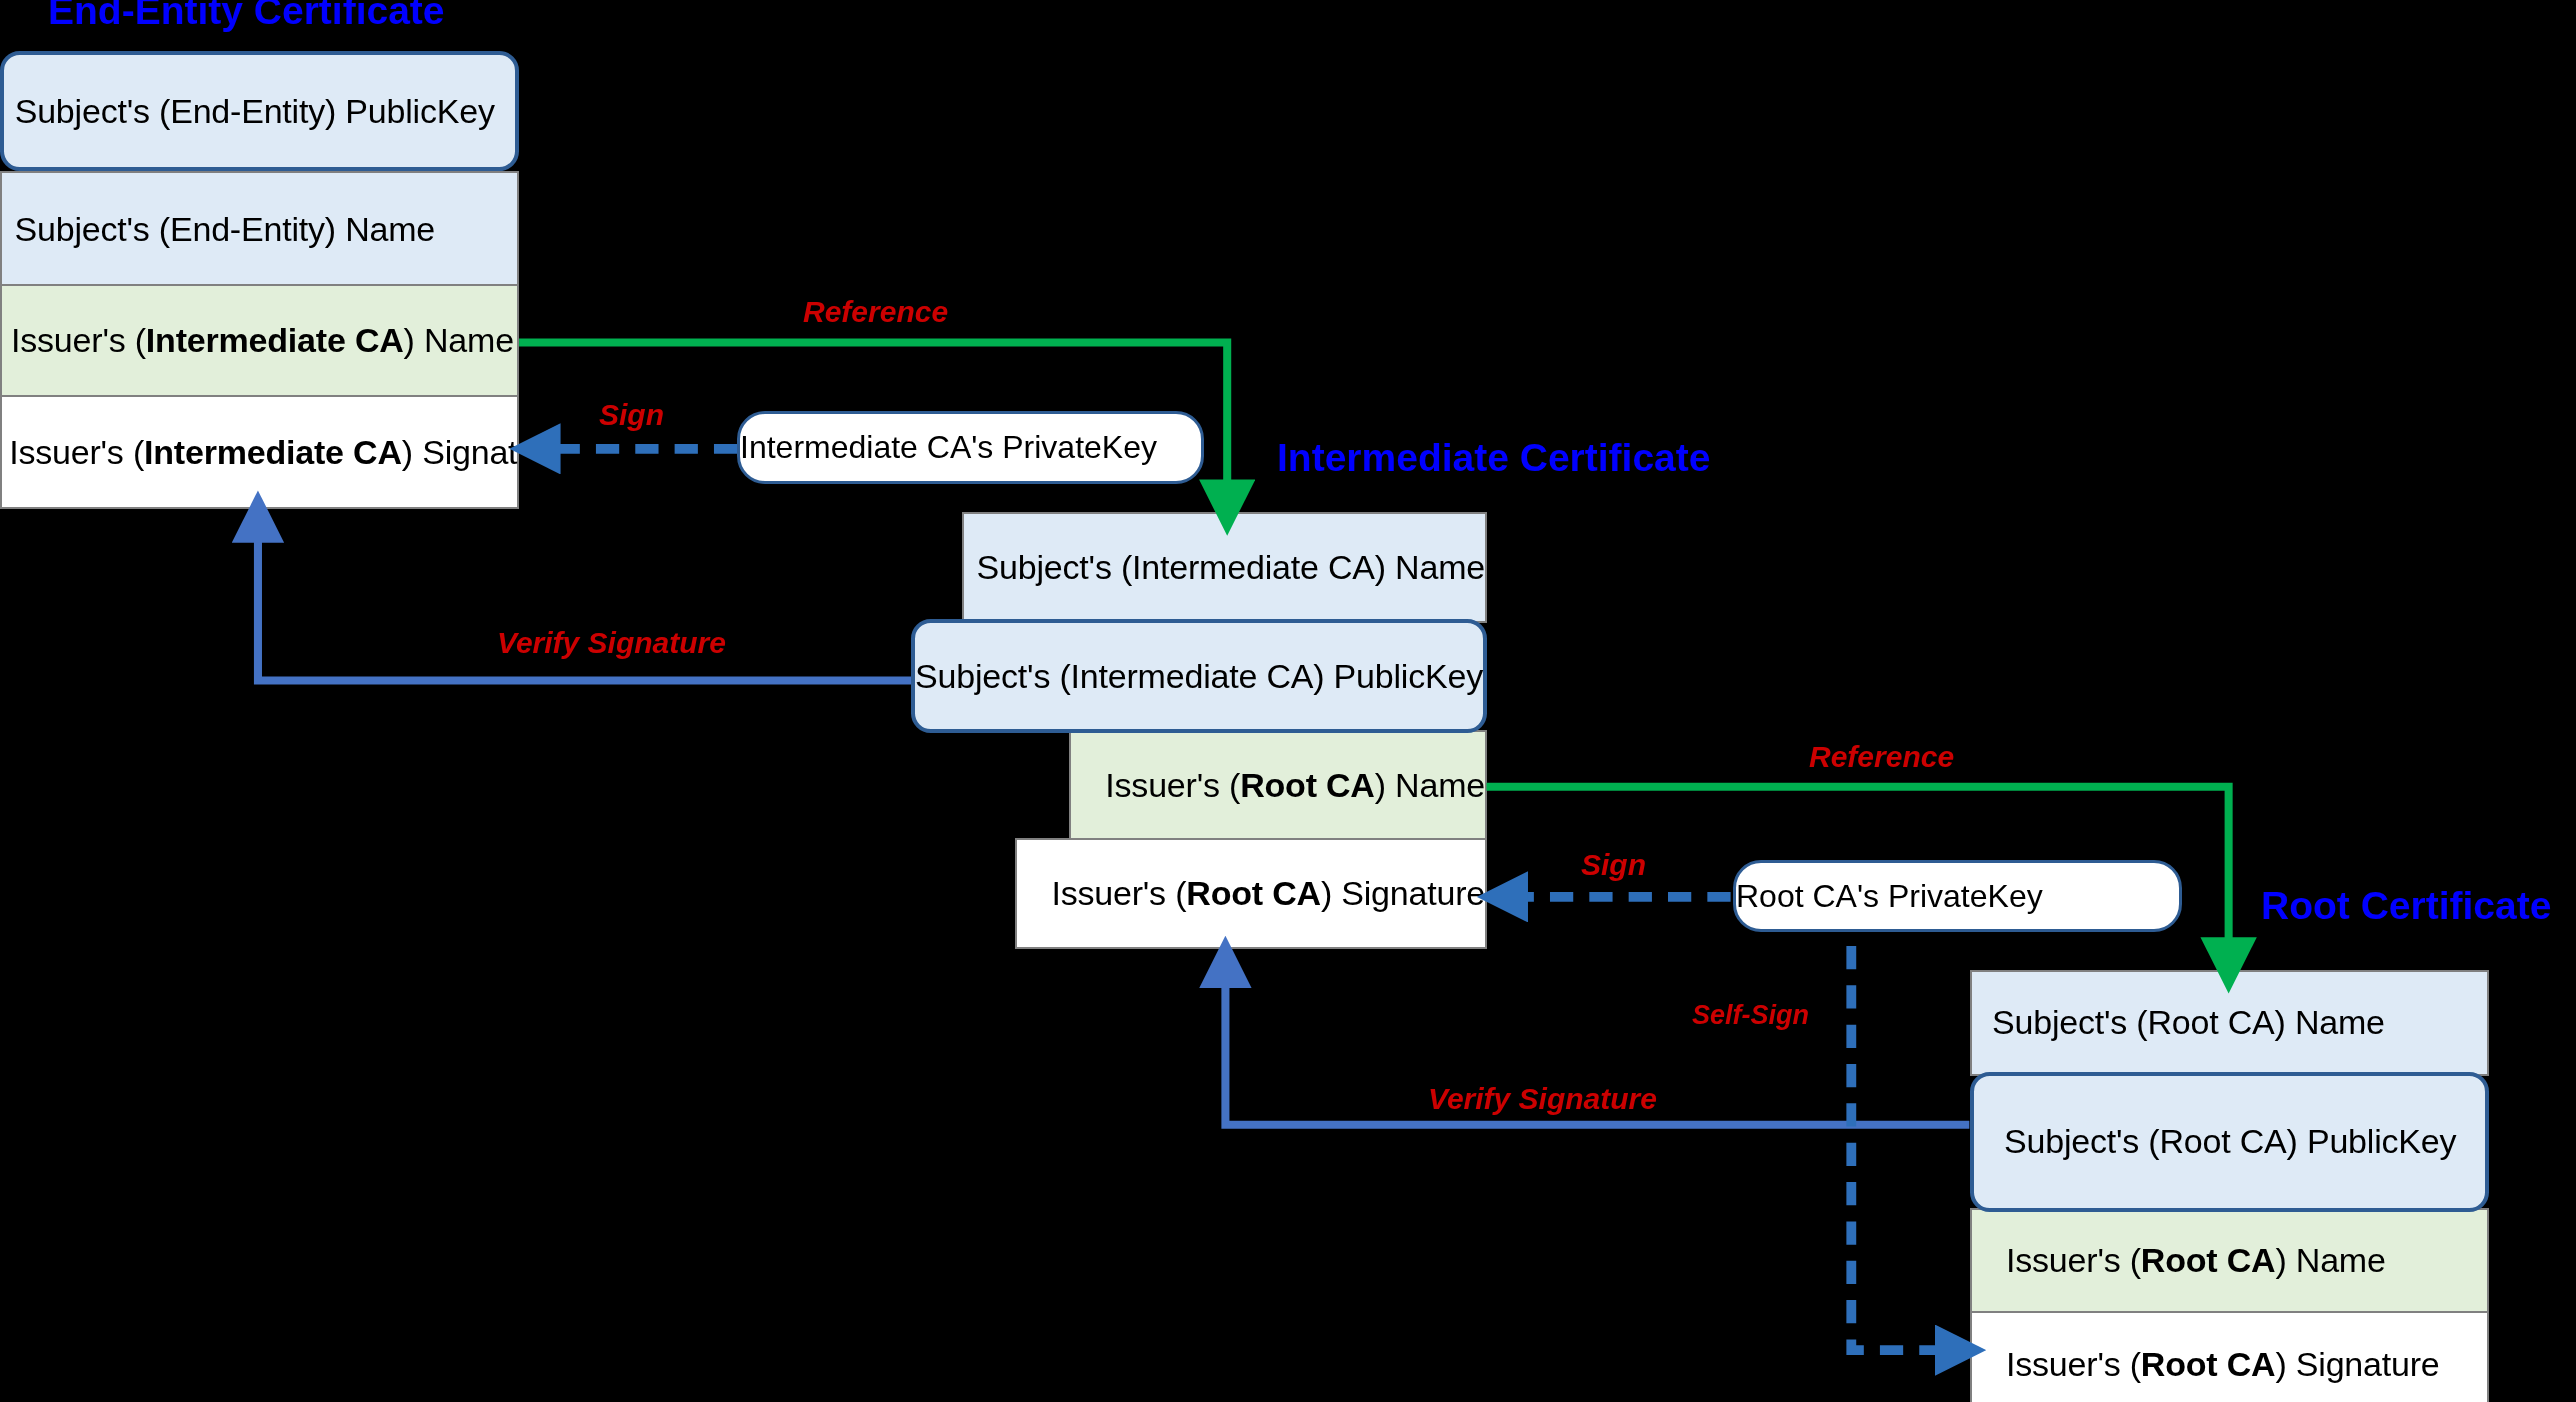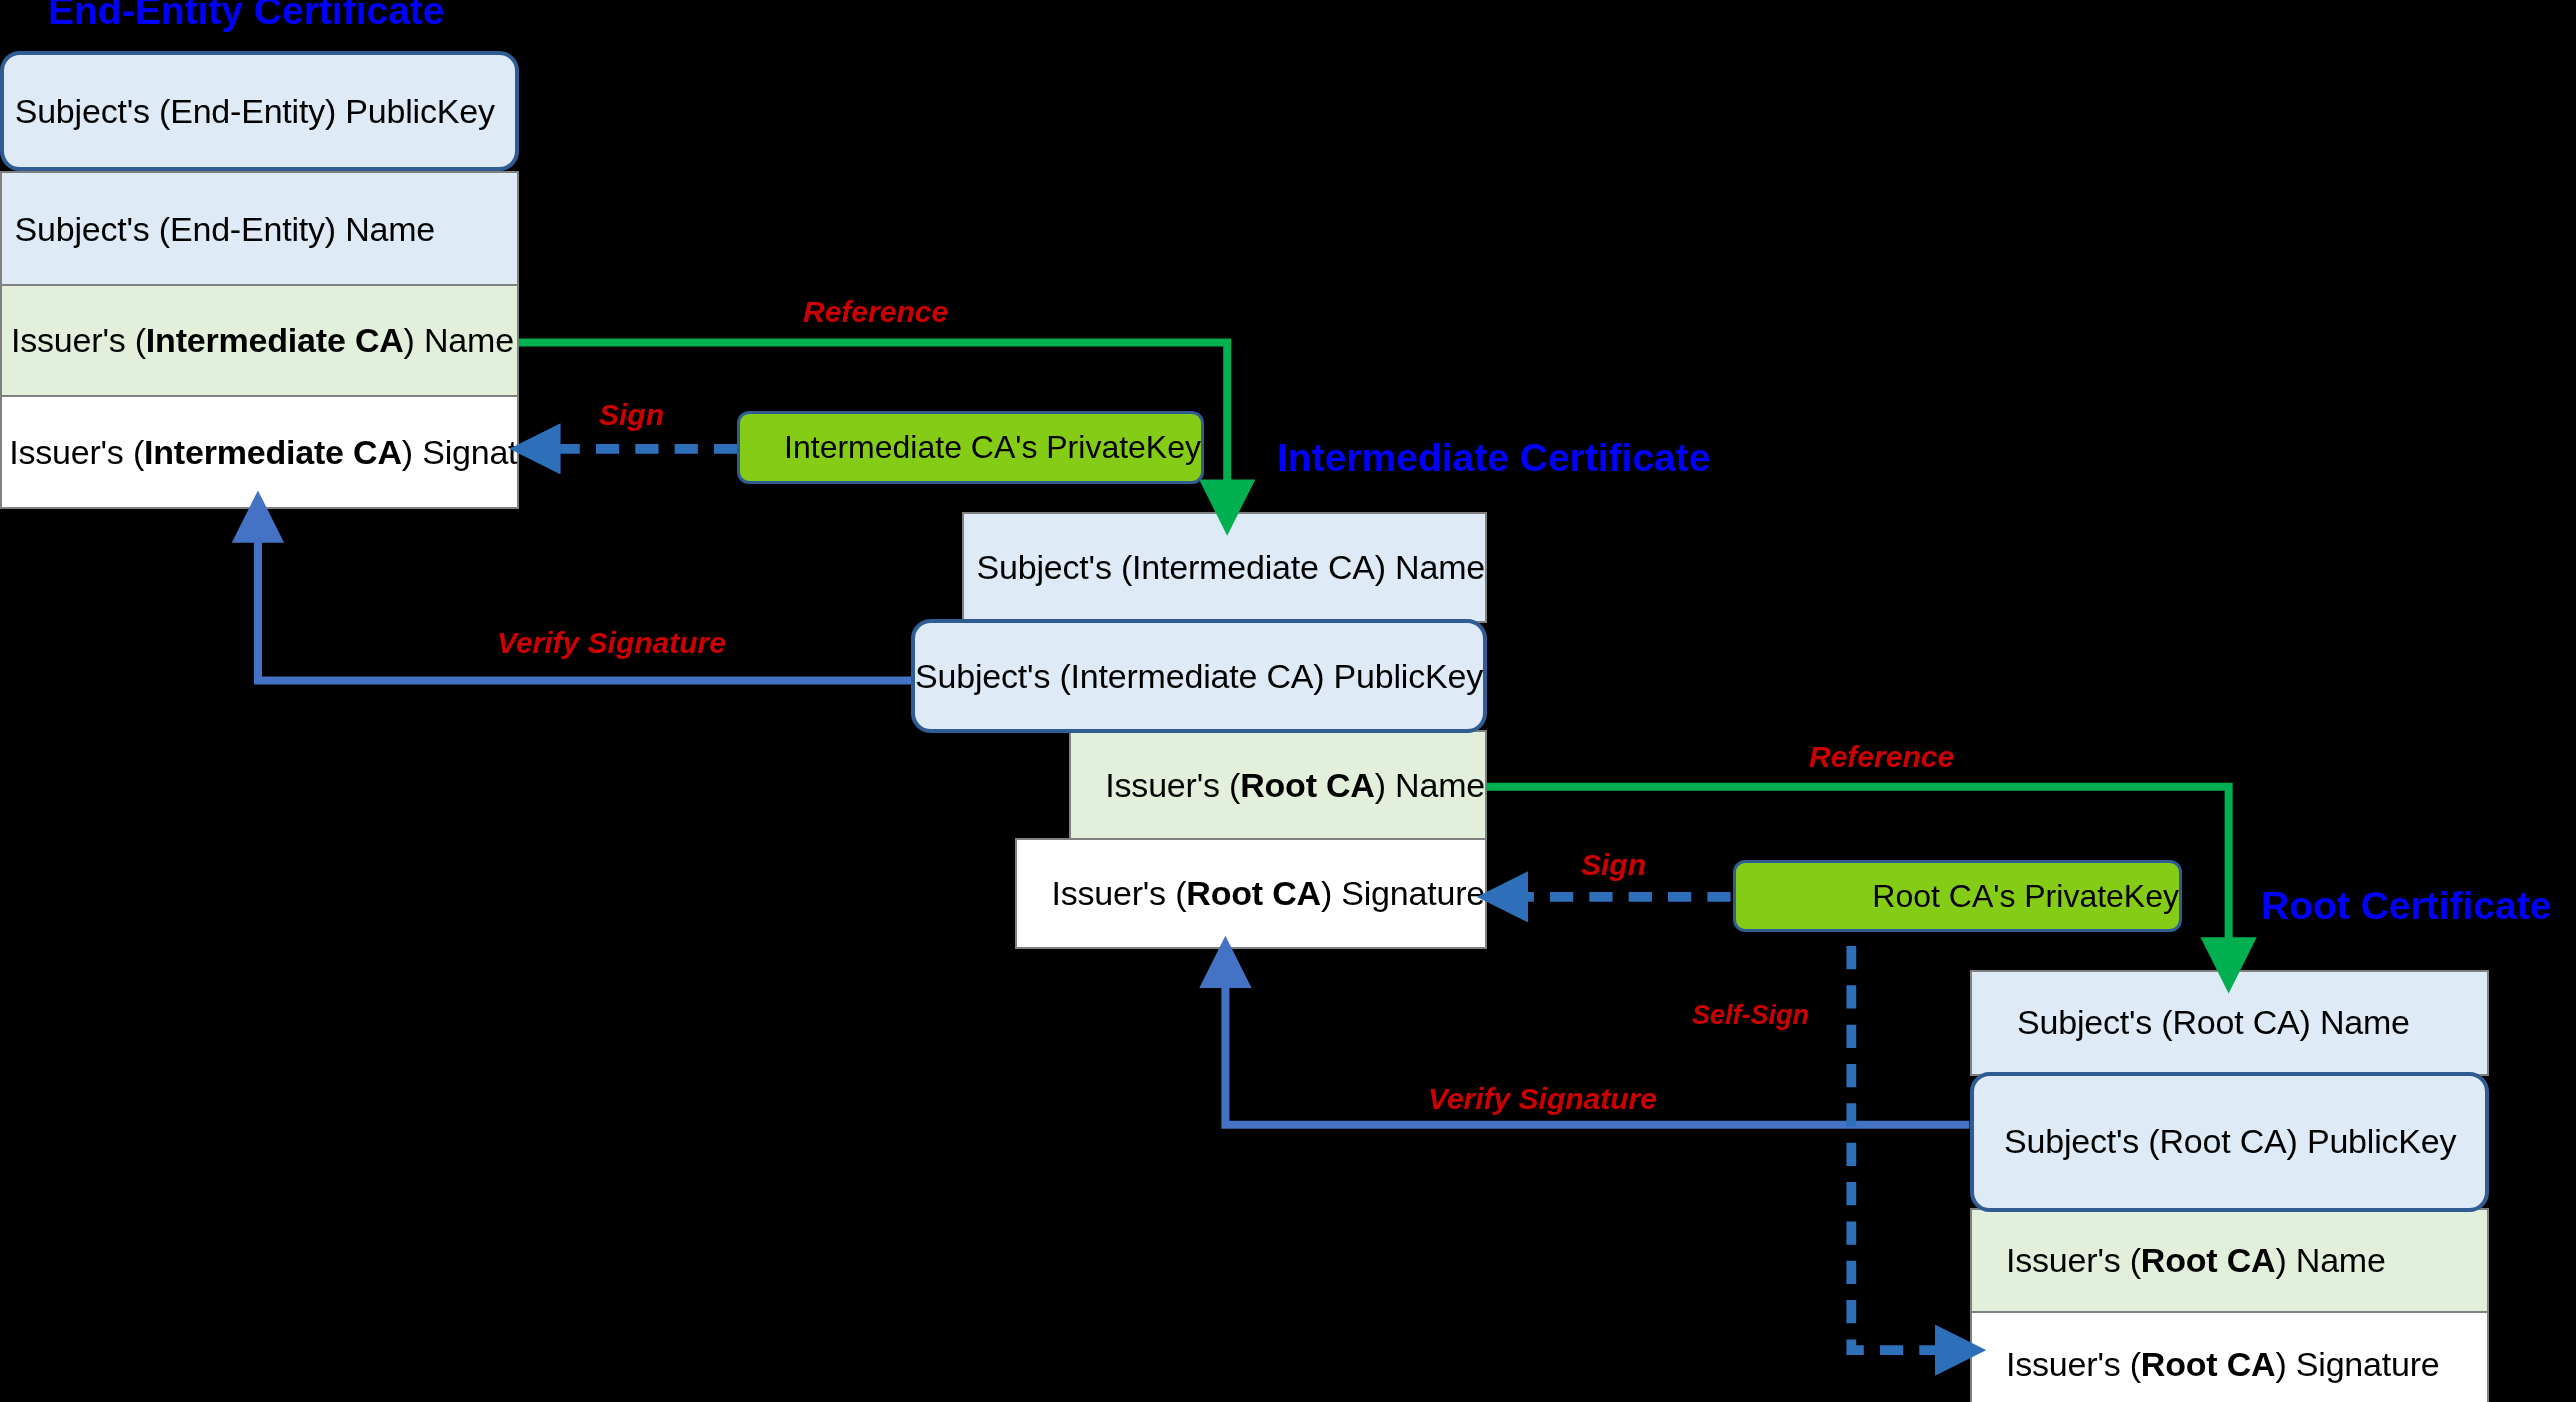--- a/index.html
+++ b/index.html
@@ -60,26 +60,26 @@
     font-weight: bold;
     font-size: 39px;
     white-space: nowrap;
     letter-spacing: 0px;
   }
 
   
   .privkey {
     position: absolute;
     box-sizing: border-box;
-    background: #84cc16;
+    background: #ffffff;
     border: 3.6px solid #2e5c93;
-    border-radius: 12px;
+    border-radius: 28px;
     display: flex;
     align-items: center;
-    justify-content: flex-end;
+    justify-content: flex-start;
     font-size: 32px;
     color: #000000;
     white-space: nowrap;
     z-index: 4;
   }
 
   
   .edge-label {
     position: absolute;
     color: #cc0000;
@@ -172,21 +172,21 @@
     <div class="cert-row row-sig" style="height:111px; margin-top:-2.7px; padding-left:34px;">
       <span>Issuer's (</span>
         <b>Root CA</b>
         <span>) Signature</span>
     </div>
   </div>
 
   <div class="cert-title" style="left:2261px; top:884px;">Root Certificate</div>
 
   <div class="cert" style="left:1970px; top:970px; width:519px; height:447px;">
-    <div class="cert-row row-name" style="height:111px; padding-left:45px;">
+    <div class="cert-row row-name" style="height:111px; padding-left:20px;">
       <span>Subject's (Root CA) Name</span>
     </div>
     <div class="cert-row row-pubkey" style="height:146px; margin-top:-3.6px; padding-left:30px;">
       <span>Subject's (Root CA) PublicKey</span>
     </div>
     <div class="cert-row row-issuer" style="height:111px; margin-top:-3.6px; padding-left:34px;">
       <span>Issuer's (</span>
         <b>Root CA</b>
         <span>) Name</span>
     </div>

